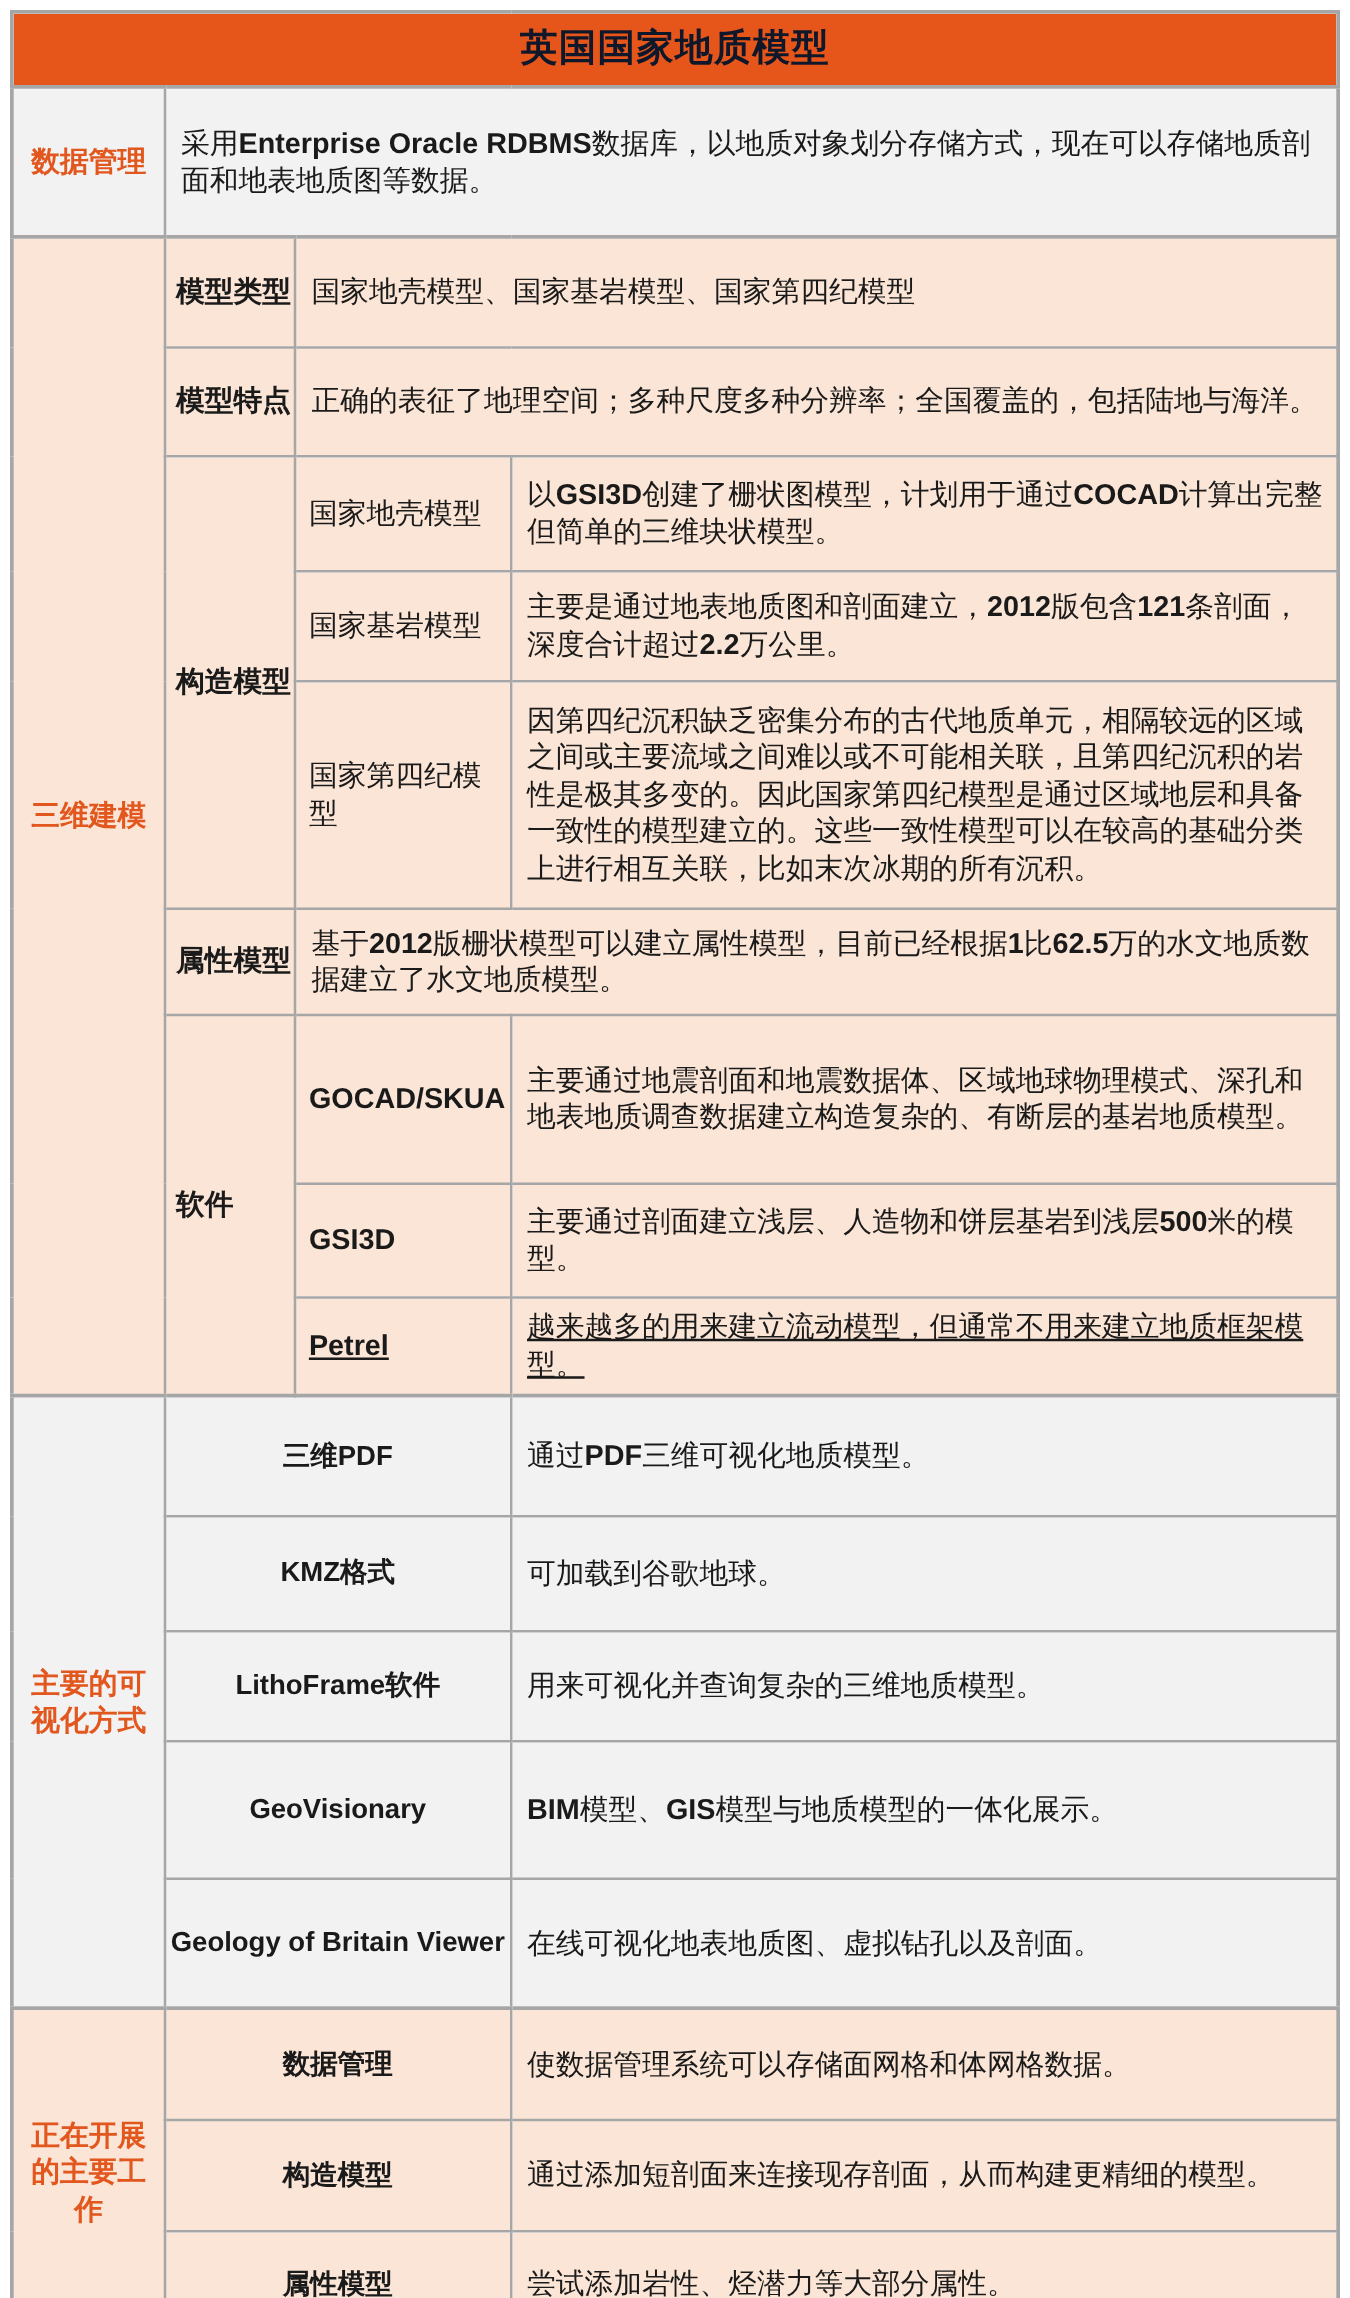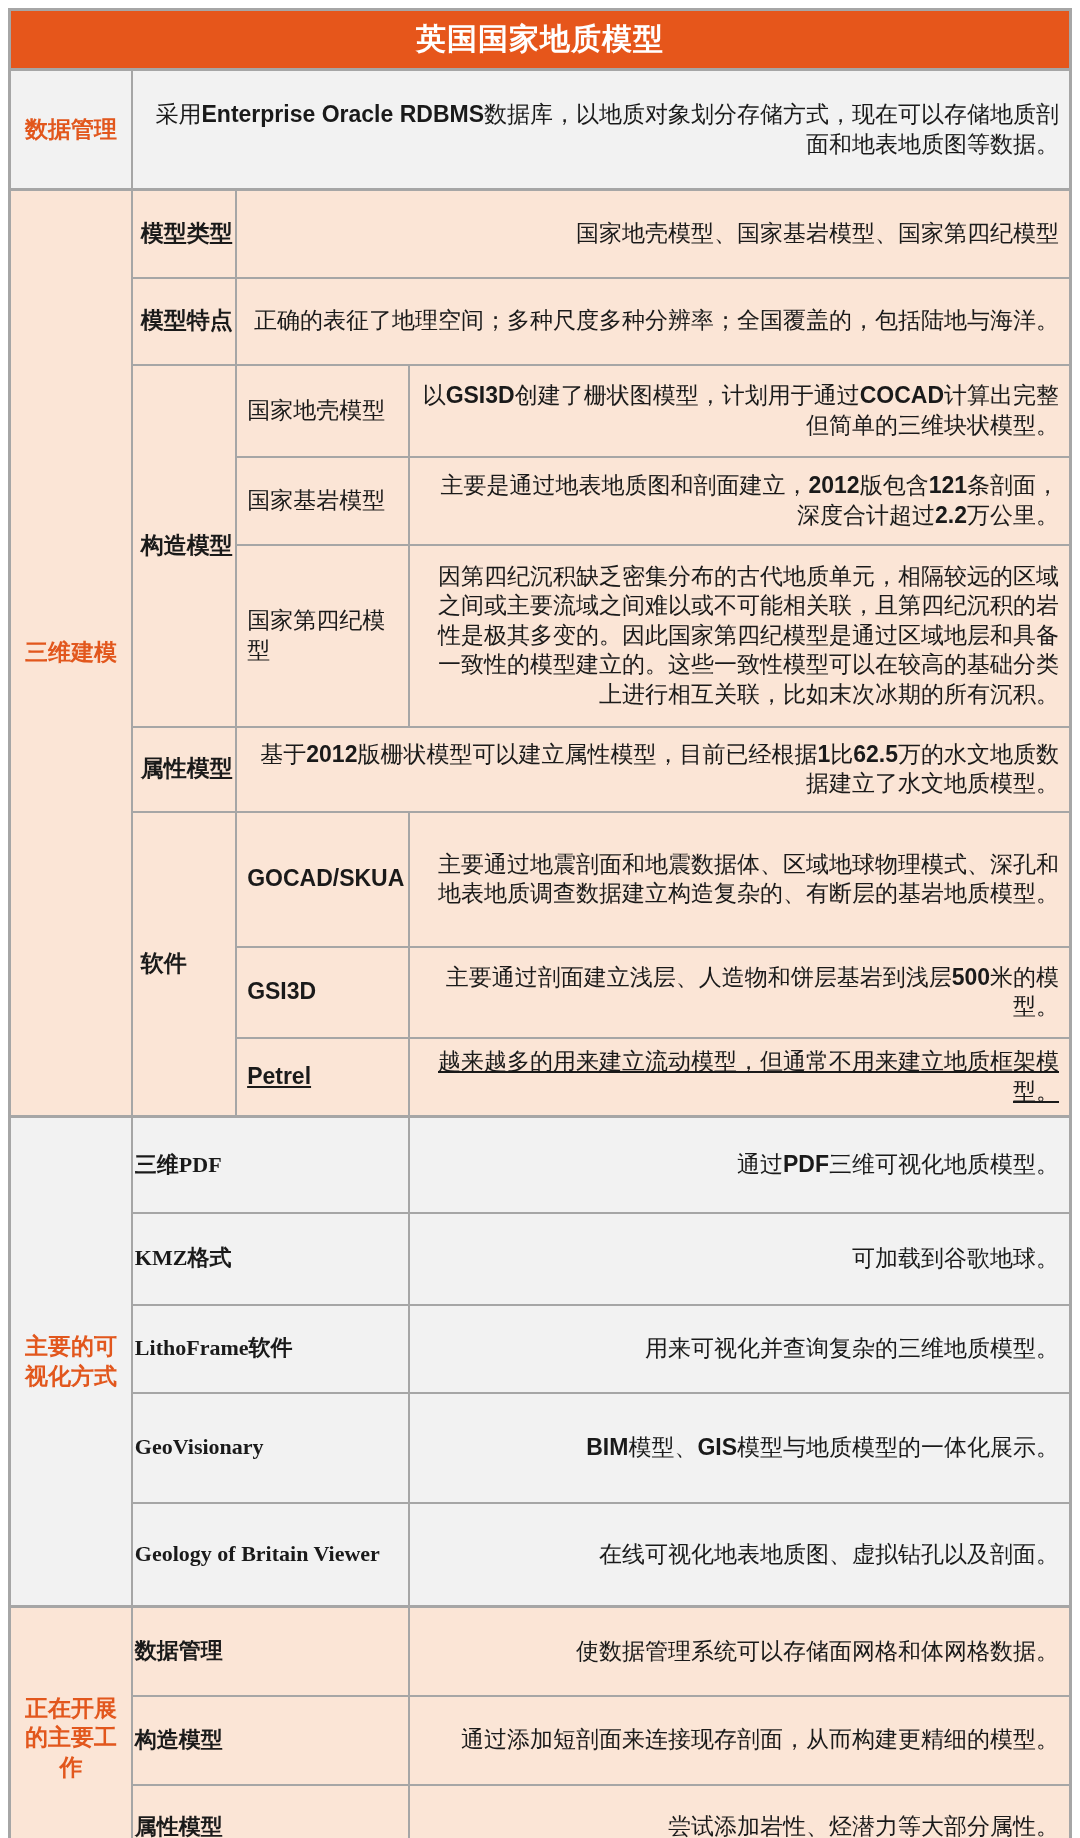--- a/index.html
+++ b/index.html
@@ -40,21 +40,21 @@
   tr.h-gocad{height:135px;}
   tr.h-gsi{height:91px;}
   tr.h-petrel{height:79px;text-decoration:underline;}
   tr.h-v1{height:96px;} tr.h-v2{height:92px;} tr.h-v3{height:88px;} tr.h-v4{height:110px;} tr.h-v5{height:104px;}
   tr.h-o1{height:89px;} tr.h-o2{height:89px;} tr.h-o3{height:85px;}
   
   tr.sep > td{border-top-width:3px;}
   
   .title-cell{
     background:#e6561b;
-    color:#ffffff;
+    color:#0f172a;
     font-weight:700;
     font-size:30px;
     text-align:center;
     letter-spacing:1px;
   }
   .bg-gray{background:#f2f2f2;}
   .bg-peach{background:#fbe5d6;}
   .sec-label{
     color:#e2571d;
     font-weight:700;
@@ -68,26 +68,26 @@
   .model-name{
     padding:6px 2px 6px 10px;
   }
   .sw-name{
     font-weight:700;
     padding:6px 2px 6px 10px;
     margin-top:16px;
   }
   .row-name{
     font-weight:700;
+    text-align:center;
     font-size:22px;
     padding:6px 2px;
-    font-family:Liberation Serif, serif;
   }
   .desc{
-    text-align:right;
+    text-align:left;
     padding:6px 10px 6px 12px;
   }
 </style>
 </head>
 <body>
 
 <div class="page">
   <table class="geo">
     <colgroup>
       <col class="c1">

